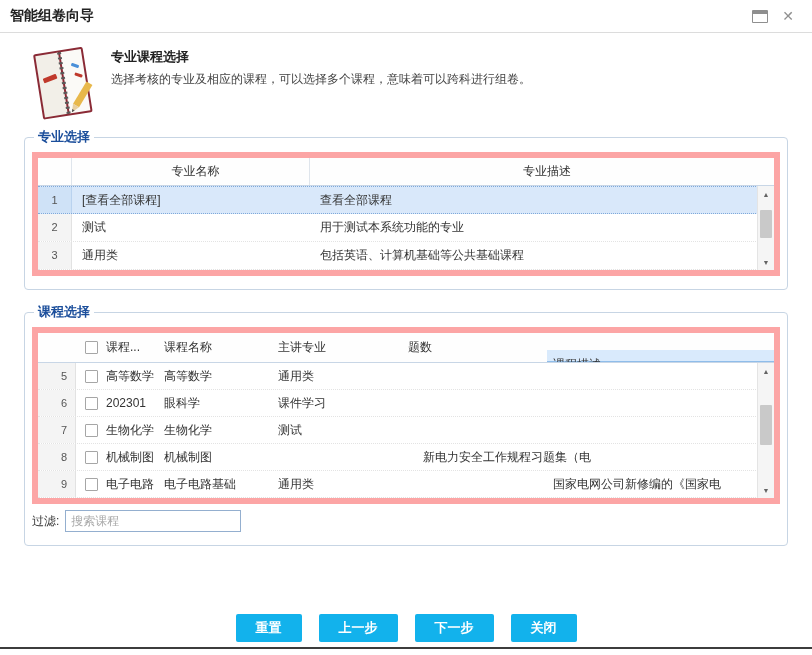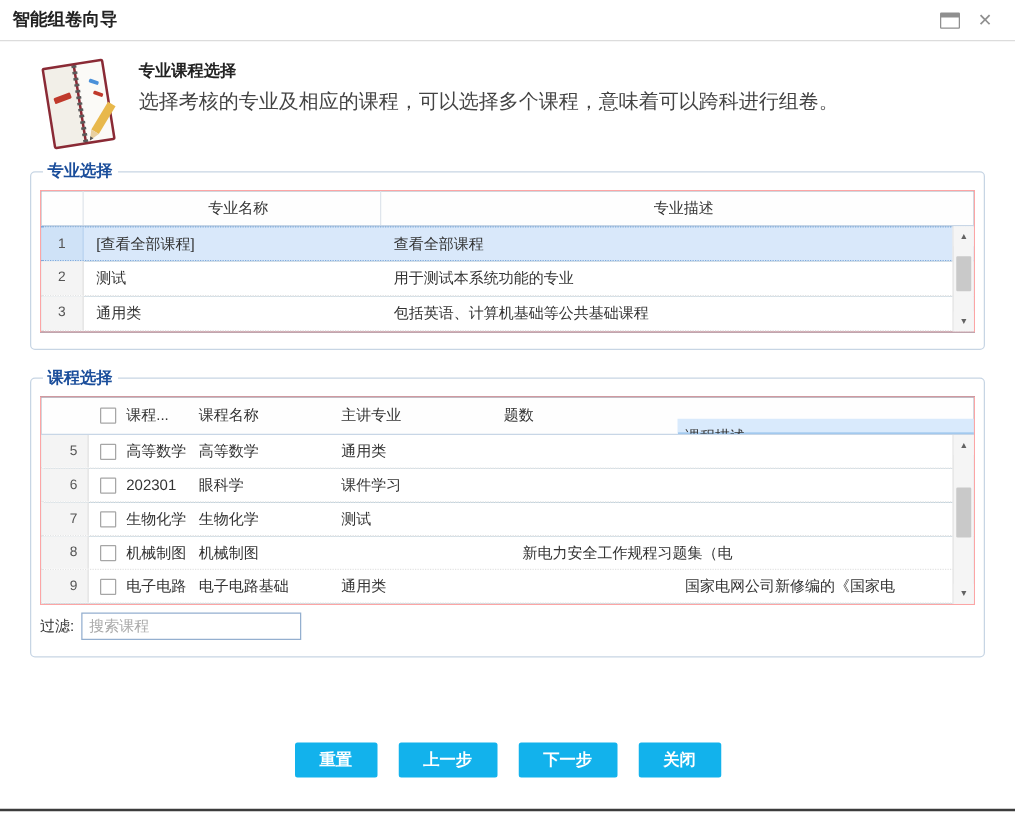--- a/index.html
+++ b/index.html
@@ -14,29 +14,29 @@
   .titlebar .spacer { flex: 1; }
   .winbtns { display: flex; align-items: center; gap: 14px; padding-right: 8px; }
   .win-max { width: 16px; height: 13px; border: 1px solid #8f8f8f; border-top: 4px solid #8f8f8f; border-radius: 1px; cursor: pointer; }
   .win-close { font-size: 14px; color: #8f8f8f; line-height: 1; cursor: pointer; }
 
   
   .step-header { display: flex; align-items: flex-start; margin: 11px 30px 4px 32px; gap: 15px; }
   .step-icon svg { display: block; }
   .step-text { padding-top: 4px; }
   .step-title { font-size: 13px; font-weight: bold; color: #222; margin-bottom: 5px; }
-  .step-desc { font-size: 16px; color: #444; }
+  .step-desc { font-size: 12px; color: #444; }
 
   
   fieldset { margin: 0 24px; border: 1px solid #c7d5e4; border-radius: 4px; padding: 6px 7px 13px 7px; background: #fff; }
   fieldset legend { font-size: 13px; font-weight: bold; color: #1b4e9b; padding: 0 4px; margin-left: 2px; }
   fieldset.fs2 { margin-top: 13px; }
 
   
-  .grid { border: 1px solid #fca5a5; background: #0c4a6e; position: relative; }
+  .grid { border: 6px solid #fca5a5; background: #d946ef; position: relative; }
   .cell { overflow: hidden; white-space: nowrap; text-overflow: clip; }
   .gheader { display: flex; align-items: stretch; background: #fefefe; border-bottom: 1px solid #c8d6e6; }
   .gheader .cell { color: #333; }
   .grow { display: flex; align-items: stretch; border-bottom: 1px dotted #e3e3e3; background: #fff; }
   .grow:last-child { border-bottom: none; }
   .numcell { background: #f4f4f4; border-right: 1px solid #e2e2e2; color: #555; font-size: 11px; }
 
   
   .g1 .gheader { height: 28px; }
   .g1 .gheader .cell { line-height: 27px; text-align: center; border-right: 1px solid #dfe5ec; }

